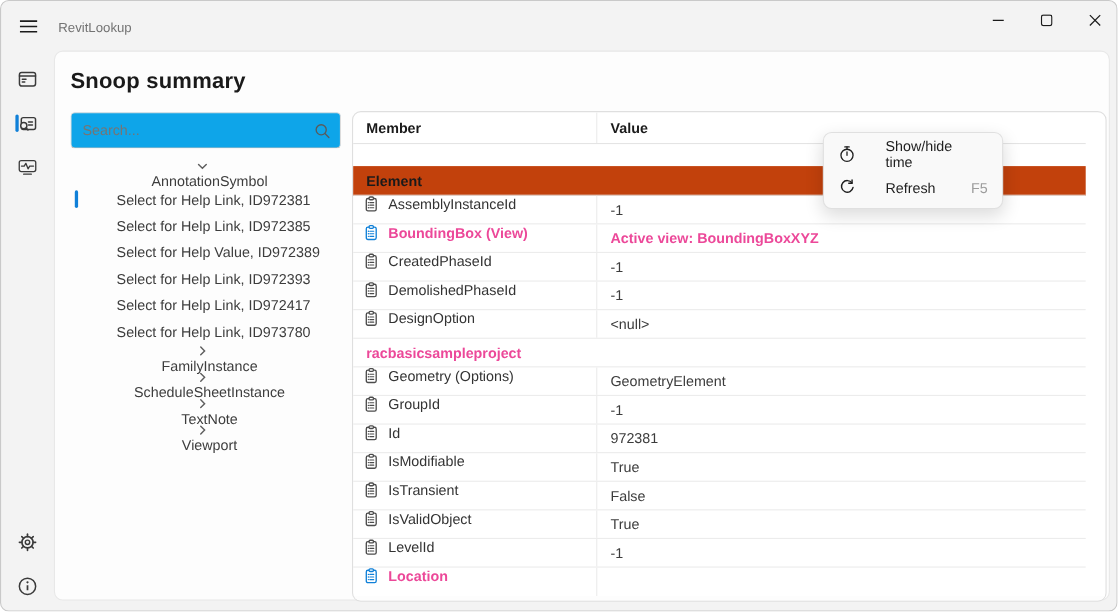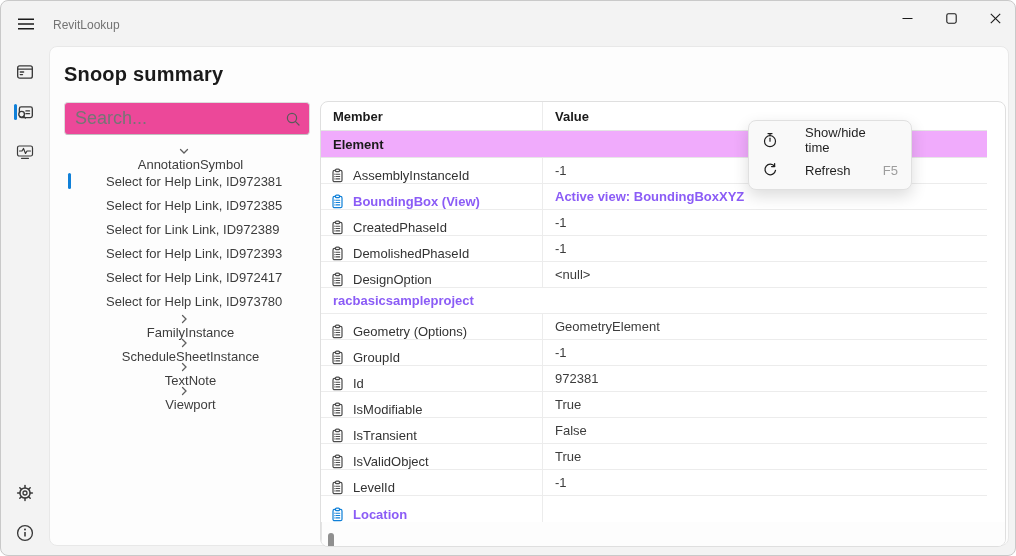--- a/index.html
+++ b/index.html
@@ -26,22 +26,22 @@
   .nav-1 { top:8px; } .nav-2 { top:48px; } .nav-3 { top:88px; }
   .nav-settings { top:429px; } .nav-about { top:469px; }
   
   .content-card { position:absolute; left:48px; top:45px; width:960px; height:500px;
     background:#fdfdfd; border:1px solid #e8e8e8; border-radius:8px; }
   .page-title { position:absolute; left:14px; top:16px; font-size:20px; font-weight:700;
     color:#1a1a1a; letter-spacing:.2px; }
   
   .search-box { position:absolute; left:14px; top:55px; width:246px; height:33px; }
   .search-box input { width:100%; height:100%; border:1px solid #dcdcdc; border-bottom-color:#bfbfbf;
-    border-radius:4px; background:#ec4899; padding:0 32px 0 10px;
-    font-family:"Liberation Sans",sans-serif; font-size:18px; color:#333; outline:none; }
+    border-radius:4px; background:#0ea5e9; padding:0 32px 0 10px;
+    font-family:"Liberation Sans",sans-serif; font-size:13px; color:#333; outline:none; }
   .search-box input::placeholder { color:#757575; }
   .search-icn { position:absolute; right:9px; top:9px; width:16px; height:16px; color:#5a5a5a; }
   
   .tree { position:absolute; left:0; top:98px; width:268px; }
   .tree-row { position:relative; height:24px; display:flex; align-items:center;
     font-size:13px; color:#3d3d3d; border-radius:4px; }
   .tree-row.parent { padding-left:13px;flex-direction:column; }
   .tree-row .chev { width:12px; height:12px; margin-right:13px; color:#5f5f5f; flex:none; }
   .tree-row .chev svg { display:none; width:12px; height:12px; }
   .tree-row.expanded .chev-down { display:block; }
@@ -56,28 +56,28 @@
   .table-main { width:666px; flex:none; }
   .table-gutter { flex:1; border-left:1px solid #e4e4e4; position:relative; background:#fdfdfd; }
   .scroll-thumb { position:absolute; left:6px; top:11px; width:6px; height:67px;
     border-radius:3px; background:#8f8f8f; }
   .thead { height:29px; display:flex; border-bottom:1px solid #e4e4e4;
     font-weight:700; color:#1a1a1a; }
   .th-member { width:222px; padding-left:12px; border-right:1px solid #ececec;
     display:flex; align-items:center; }
   .th-value { flex:1; padding-left:12px; display:flex; align-items:center; }
   .group-row { height:27px; display:flex; align-items:center; padding-left:12px;
-    background:#f0abfc; border-bottom:1px solid #e7e7e7; font-weight:700; color:#1a1a1a; }
+    background:#c2410c; border-bottom:1px solid #e7e7e7; font-weight:700; color:#1a1a1a;margin-top:20px; }
   .trow { height:26px; display:flex; border-bottom:1px solid #ececec; }
   .trow:last-child { border-bottom:none; }
-  .cell.member { width:222px; border-right:1px solid #ececec; display:flex; align-items:flex-end;
+  .cell.member { width:222px; border-right:1px solid #ececec; display:flex; align-items:flex-start;
     padding-left:9px; gap:8px; color:#333; }
   .cell.value { flex:1; display:flex; align-items:center; padding-left:12px; color:#3c3c3c; }
   .clip-icon { width:15px; height:15px; color:#4c4c4c; flex:none; }
-  .trow.link .member-text, .trow.link .cell.value { color:#8b5cf6; font-weight:700; }
+  .trow.link .member-text, .trow.link .cell.value { color:#ec4899; font-weight:700; }
   .trow.link .clip-icon { color:#1080d8; }
   
   .context-menu { position:absolute; left:747px; top:119px; width:164px; z-index:10;
     background:#f9f9f9; border:1px solid #e0e0e0; border-radius:8px; padding:4px;
     box-shadow:0 6px 16px rgba(0,0,0,.14); }
   .menu-item { height:30px; display:flex; align-items:center; gap:27px; padding:0 9px;
     border-radius:4px; font-size:13px; color:#1f1f1f; }
   .menu-icon { width:16px; height:16px; color:#1f1f1f; flex:none; }
   .shortcut { margin-left:auto; font-size:13px; color:#9d9d9d; }
   svg { display:block; }
@@ -217,21 +217,21 @@
     <span class="sel-bar"></span>
 
     <span class="tree-label">Select for Help Link, ID972381</span>
   </div>
         <div class="tree-row child leaf">
 
     <span class="tree-label">Select for Help Link, ID972385</span>
   </div>
         <div class="tree-row child leaf">
 
-    <span class="tree-label">Select for Link Link, ID972389</span>
+    <span class="tree-label">Select for Help Value, ID972389</span>
   </div>
         <div class="tree-row child leaf">
 
     <span class="tree-label">Select for Help Link, ID972393</span>
   </div>
         <div class="tree-row child leaf">
 
     <span class="tree-label">Select for Help Link, ID972417</span>
   </div>
         <div class="tree-row child leaf">

